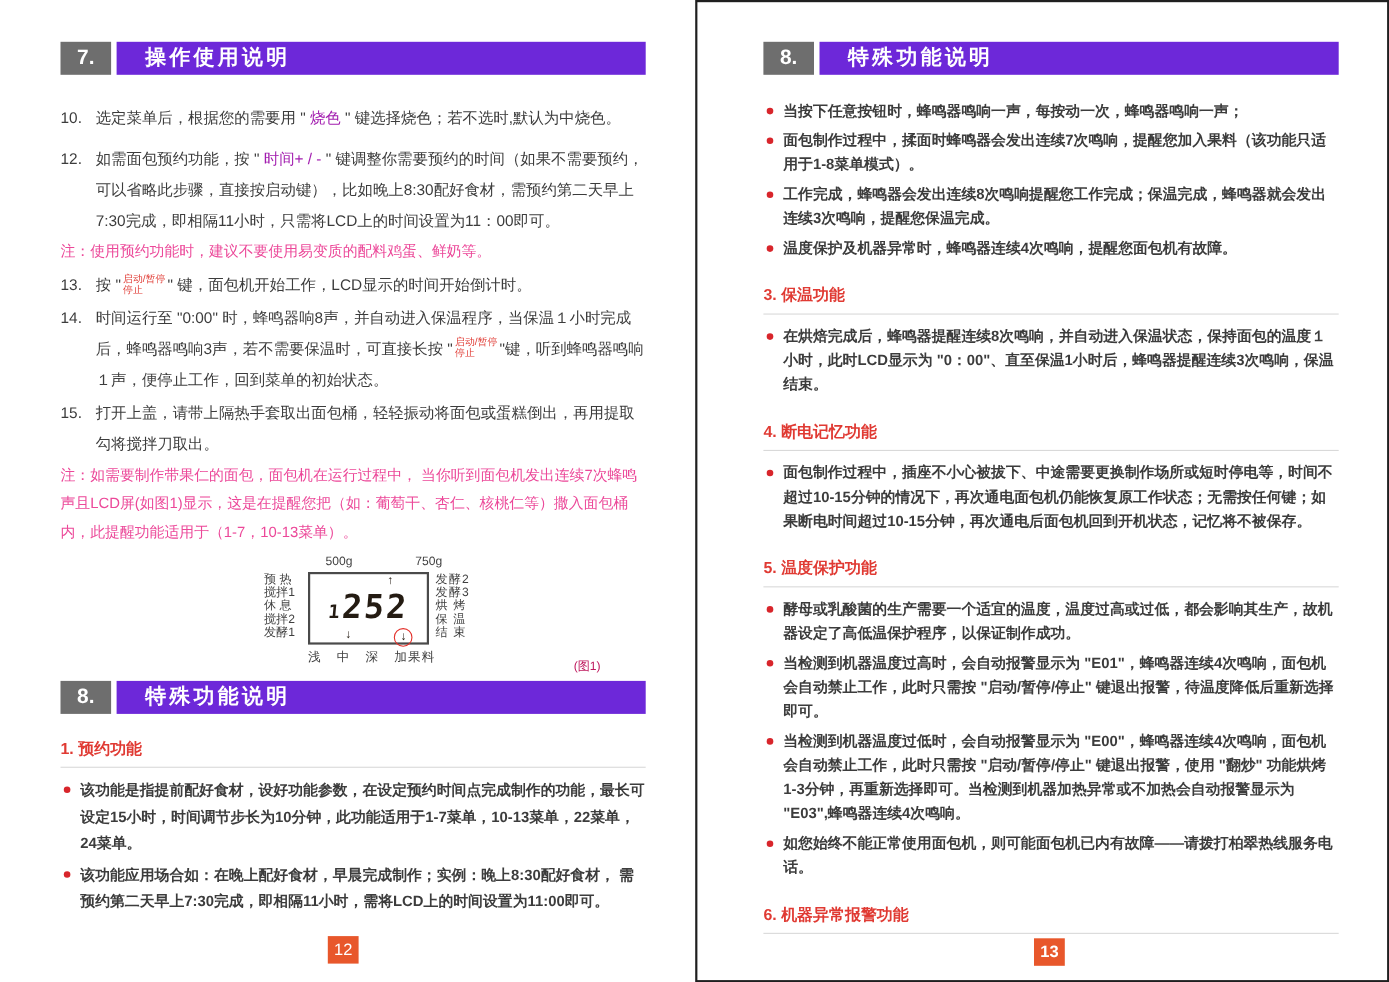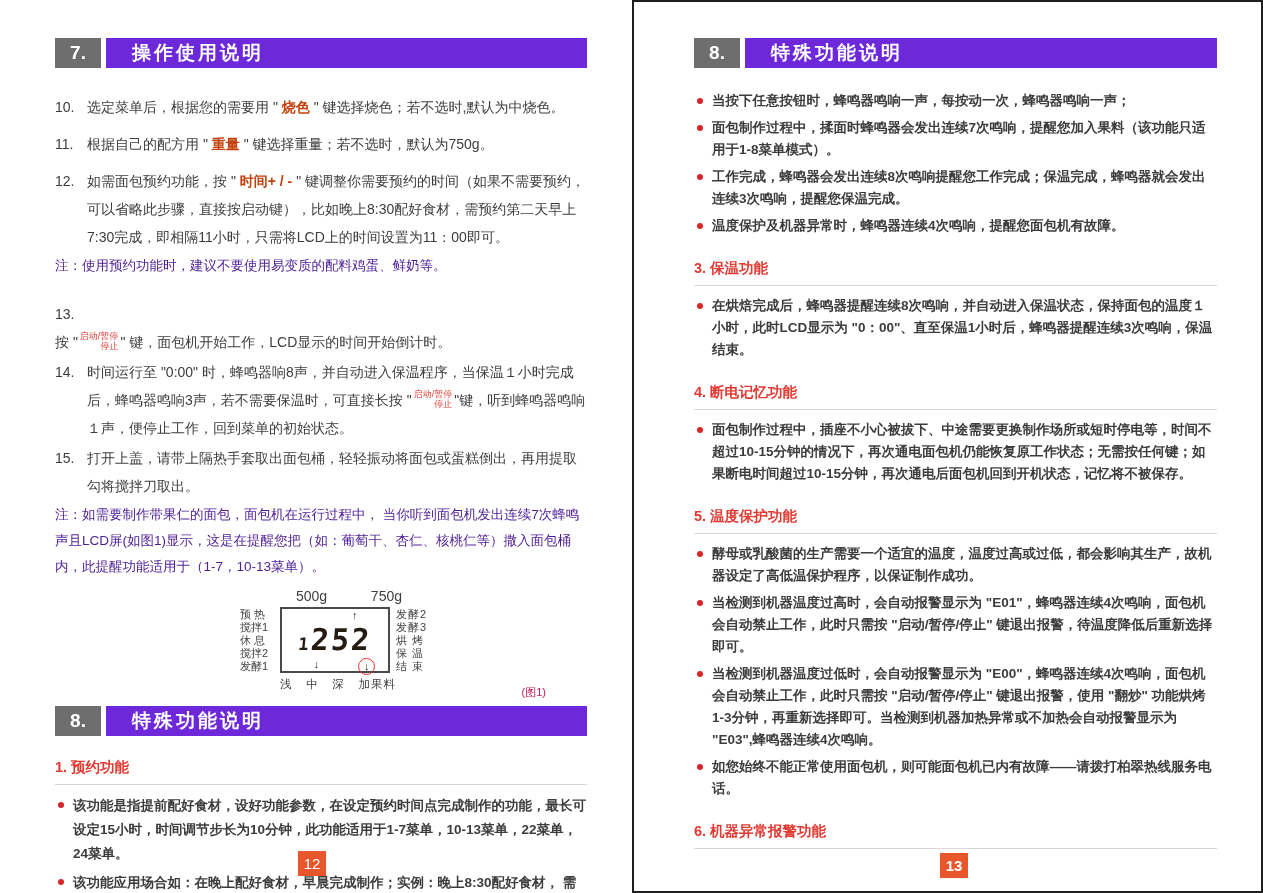--- a/index.html
+++ b/index.html
@@ -11,30 +11,30 @@
 
   
   .banner{display:flex;height:30px;margin-bottom:0;}
   .numbox{background:#6e6e6e;color:#fff;font-weight:bold;font-size:19px;width:46px;text-align:center;line-height:30px;flex:none;}
   .bartitle{background:#6d28d9;color:#fff;font-weight:bold;font-size:19px;flex:1;line-height:30px;padding-left:26px;margin-left:5px;letter-spacing:3px;}
 
   
   .item{display:flex;font-size:14px;line-height:28px;}
   .inum{width:32px;flex:none;}
   .itext{margin:0;flex:1;}
-  .redkey{color:#c2410c;font-weight:bold;}
-  .m26{margin-top:25px;}.m10{margin-top:9px;}.m12{margin-top:21px;flex-direction:column;}.m2{margin-top:2px;}.m4{margin-top:4px;}
-  .note{color:#4c1d95;font-size:13.5px;line-height:26px;margin:2px 0 0 0;}
-  .stack{display:inline-flex;flex-direction:column;vertical-align:middle;text-align:right;font-size:9px;line-height:10px;color:#e03a33;position:relative;top:-2px;margin:0 2px;}
+  .redkey{color:#a21caf;}
+  .m26{margin-top:25px;}.m10{margin-top:9px;}.m12{margin-top:3px;}.m2{margin-top:2px;}.m4{margin-top:4px;}
+  .note{color:#ec4899;font-size:13.5px;line-height:26px;margin:2px 0 0 0;}
+  .stack{display:inline-flex;flex-direction:column;vertical-align:middle;text-align:left;font-size:9px;line-height:10px;color:#e03a33;position:relative;top:-2px;margin:0 2px;}
 
   
   .lcd-figure{position:relative;margin:8px 0 0 185px;width:240px;font-size:11px;color:#3f3f3f;}
-  .weights{margin-left:40px;width:106px;display:flex;justify-content:space-between;padding:0 8px 3px 16px;font-size:14px;}
+  .weights{margin-left:40px;width:106px;display:flex;justify-content:space-between;padding:0 8px 3px 16px;font-size:11px;}
   .lcd-row{display:flex;}
-  .side{display:flex;flex-direction:column;justify-content:space-between;padding:1px 0;line-height:12px;flex:none;}
+  .side{display:flex;flex-direction:column;padding:1px 0;line-height:12px;flex:none;}
   .left-side{width:36px;margin-right:4px;text-align:left;}
   .right-side{width:42px;margin-left:6px;letter-spacing:1px;}
   .lcd-box{width:106px;height:62px;border:2px solid #4a4a4a;position:relative;background:#fff;flex:none;}
   .digits{position:absolute;left:50%;top:50%;transform:translate(-50%,-52%) skewX(-5deg);font-family:"DejaVu Sans Mono",monospace;font-weight:bold;font-size:30px;letter-spacing:2px;color:#241b12;}
   .digits::first-letter{font-size:17px;}
   .arr{position:absolute;font-weight:bold;color:#241b12;font-size:11px;line-height:11px;}
   .arr-up{top:1px;left:66%;}
   .arr-d1{bottom:1px;left:30%;}
   .arr-d2{bottom:-4px;left:72%;width:15px;height:15px;border:1.5px solid #e3302a;border-radius:50%;display:flex;align-items:center;justify-content:center;}
   .crust-row{margin-left:40px;width:116px;display:flex;justify-content:space-between;padding-top:4px;font-size:11.5px;letter-spacing:1px;}
@@ -63,24 +63,20 @@
     <header class="banner">
       <span class="numbox">7.</span>
       <span class="bartitle">操作使用说明</span>
     </header>
 
     <div class="item m26">
       <span class="inum">10.</span>
       <p class="itext"><span>选定菜单后，根据您的需要用 " </span><span class="redkey">烧色</span><span> " 键选择烧色；若不选时,默认为中烧色。</span></p>
     </div>
 
-    <div class="item m10">
-      <span class="inum">11.</span>
-      <p class="itext"><span>根据自己的配方用 " </span><span class="redkey">重量</span><span> " 键选择重量；若不选时，默认为750g。</span></p>
-    </div>
 
     <div class="item m10">
       <span class="inum">12.</span>
       <p class="itext"><span>如需面包预约功能，按 "  </span><span class="redkey">时间+ / -</span><span>  " 键调整你需要预约的时间（如果不需要预约，可以省略此步骤，直接按启动键），比如晚上8:30配好食材，需预约第二天早上7:30完成，即相隔11小时，只需将LCD上的时间设置为11：00即可。</span></p>
     </div>
 
     <p class="note">注：使用预约功能时，建议不要使用易变质的配料鸡蛋、鲜奶等。</p>
 
     <div class="item m12">
       <span class="inum">13.</span>

